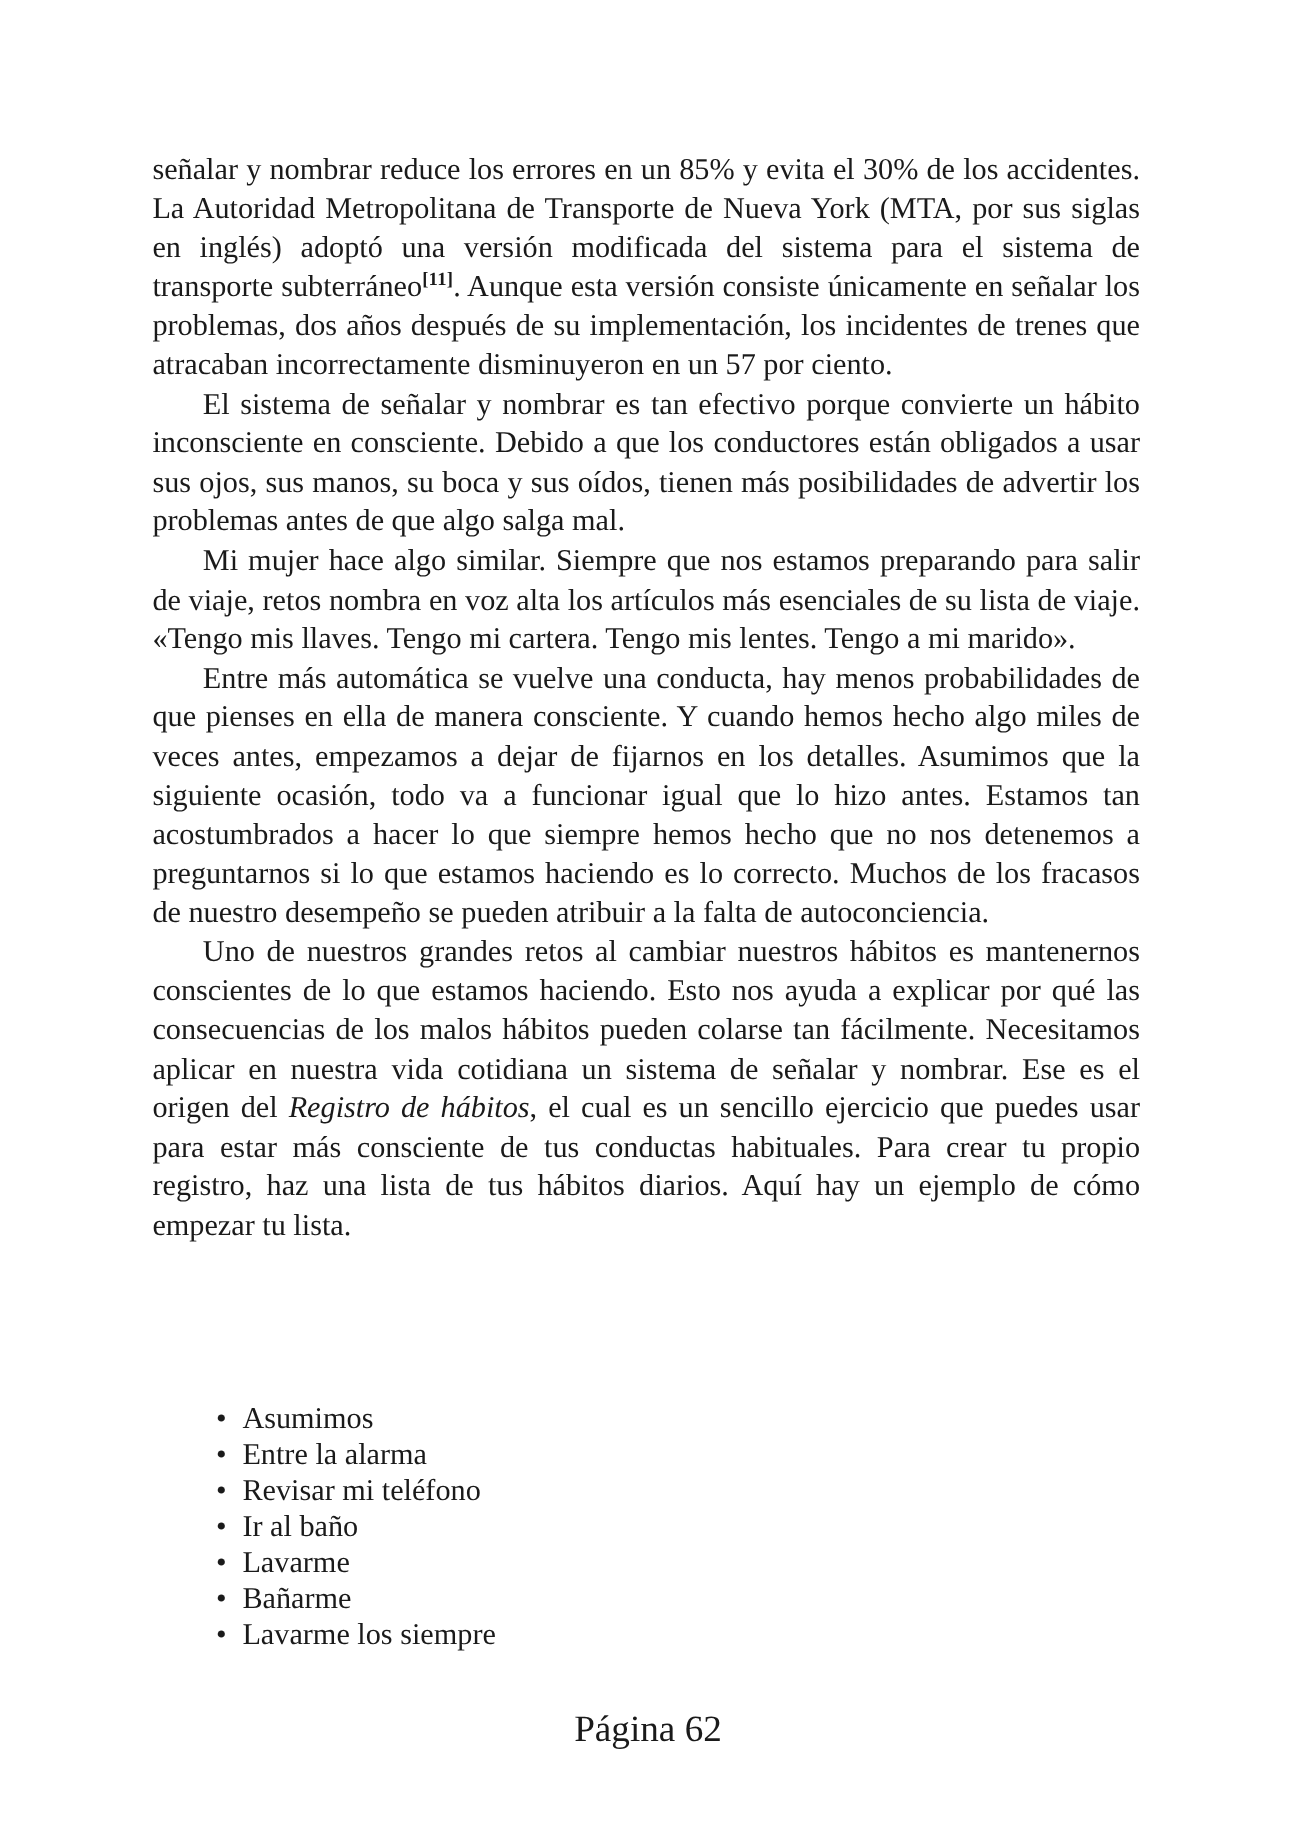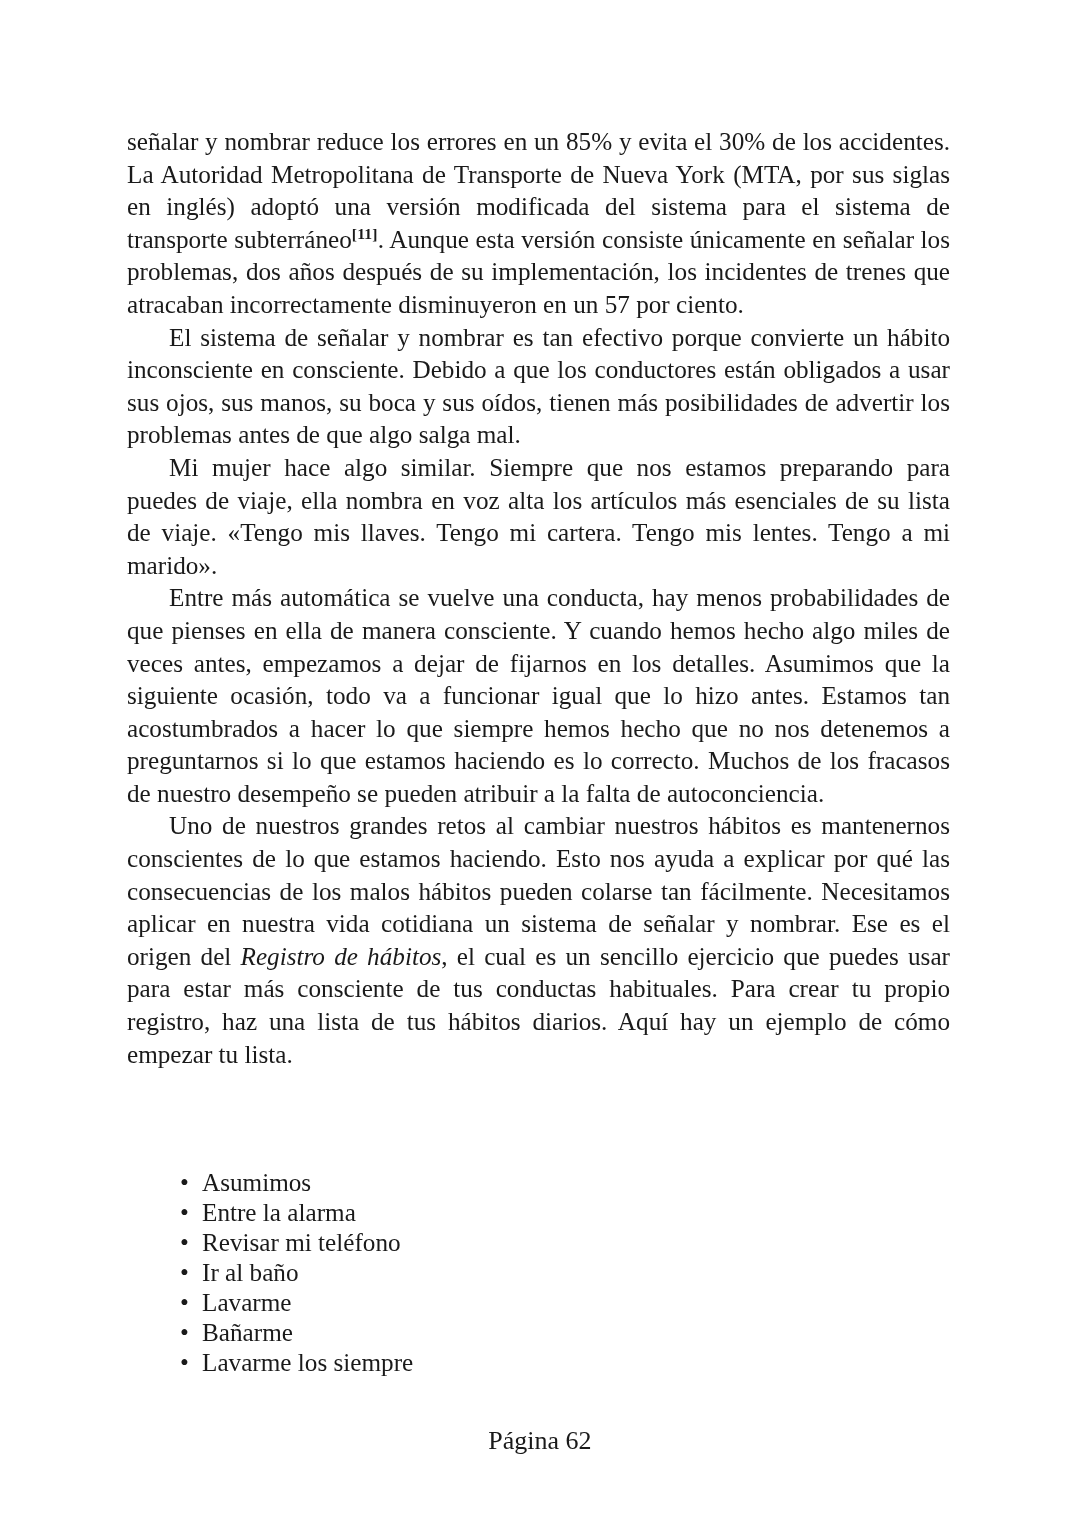--- a/index.html
+++ b/index.html
@@ -87,34 +87,34 @@
     width: 22px;
     text-align: left;
   }
 
   .page-footer {
     position: absolute;
     left: 0;
     top: 1425px;
     width: 1080px;
     text-align: center;
-    font-size: 26px;
+    font-size: 31px;
     line-height: 32px;
   }
 </style>
 </head>
 <body>
 
 <div class="page">
 
   <div class="text-column">
     <div id="paragraph-container">
         <p class="para no-indent"><span>señalar y nombrar reduce los errores en un 85% y evita el 30% de los accidentes. La Autoridad Metropolitana de Transporte de Nueva York (MTA, por sus siglas en inglés) adoptó una versión modificada del sistema para el sistema de transporte subterráneo</span><sup class="footnote-ref">[11]</sup><span>. Aunque esta versión consiste únicamente en señalar los problemas, dos años después de su implementación, los incidentes de trenes que atracaban incorrectamente disminuyeron en un 57 por ciento.</span></p>
         <p class="para"><span>El sistema de señalar y nombrar es tan efectivo porque convierte un hábito inconsciente en consciente. Debido a que los conductores están obligados a usar sus ojos, sus manos, su boca y sus oídos, tienen más posibilidades de advertir los problemas antes de que algo salga mal.</span></p>
-        <p class="para"><span>Mi mujer hace algo similar. Siempre que nos estamos preparando para puedes de viaje, ella nombra en voz alta los artículos más esenciales de su lista de viaje. «Tengo mis llaves. Tengo mi cartera. Tengo mis lentes. Tengo a mi marido».</span></p>
+        <p class="para"><span>Mi mujer hace algo similar. Siempre que nos estamos preparando para salir de viaje, retos nombra en voz alta los artículos más esenciales de su lista de viaje. «Tengo mis llaves. Tengo mi cartera. Tengo mis lentes. Tengo a mi marido».</span></p>
         <p class="para"><span>Entre más automática se vuelve una conducta, hay menos probabilidades de que pienses en ella de manera consciente. Y cuando hemos hecho algo miles de veces antes, empezamos a dejar de fijarnos en los detalles. Asumimos que la siguiente ocasión, todo va a funcionar igual que lo hizo antes. Estamos tan acostumbrados a hacer lo que siempre hemos hecho que no nos detenemos a preguntarnos si lo que estamos haciendo es lo correcto. Muchos de los fracasos de nuestro desempeño se pueden atribuir a la falta de autoconciencia.</span></p>
         <p class="para"><span>Uno de nuestros grandes retos al cambiar nuestros hábitos es mantenernos conscientes de lo que estamos haciendo. Esto nos ayuda a explicar por qué las consecuencias de los malos hábitos pueden colarse tan fácilmente. Necesitamos aplicar en nuestra vida cotidiana un sistema de señalar y nombrar. Ese es el origen del </span><em class="work-title">Registro de hábitos</em><span>, el cual es un sencillo ejercicio que puedes usar para estar más consciente de tus conductas habituales. Para crear tu propio registro, haz una lista de tus hábitos diarios. Aquí hay un ejemplo de cómo empezar tu lista.</span></p>
       </div>
   </div>
 
   <ul class="habit-list" id="habit-list">
       <li><span class="bullet-marker">•</span><span>Asumimos</span></li>
       <li><span class="bullet-marker">•</span><span>Entre la alarma</span></li>
       <li><span class="bullet-marker">•</span><span>Revisar mi teléfono</span></li>
       <li><span class="bullet-marker">•</span><span>Ir al baño</span></li>

